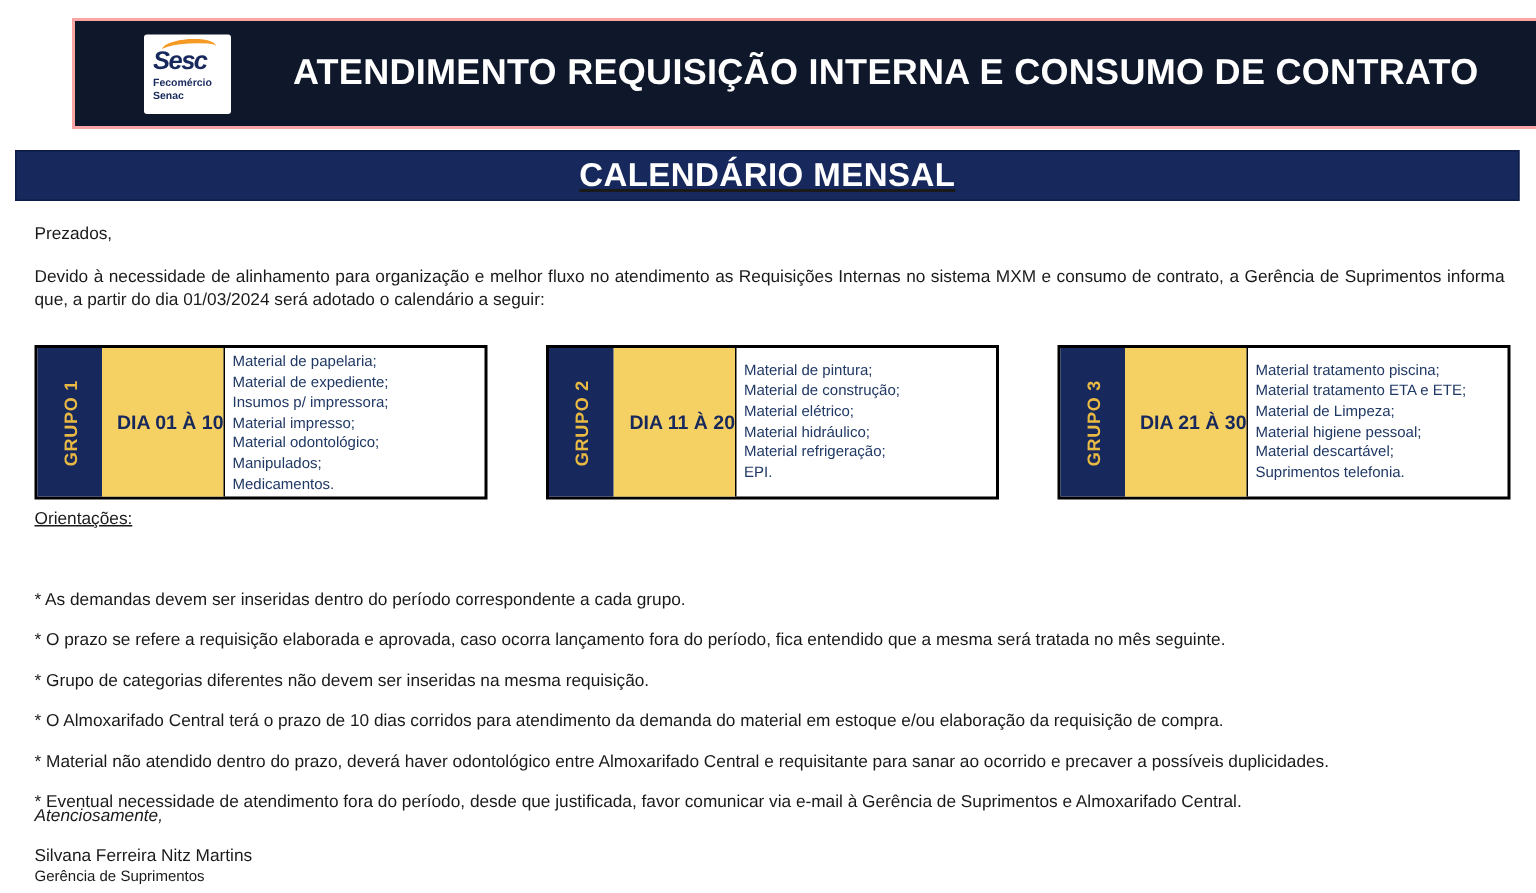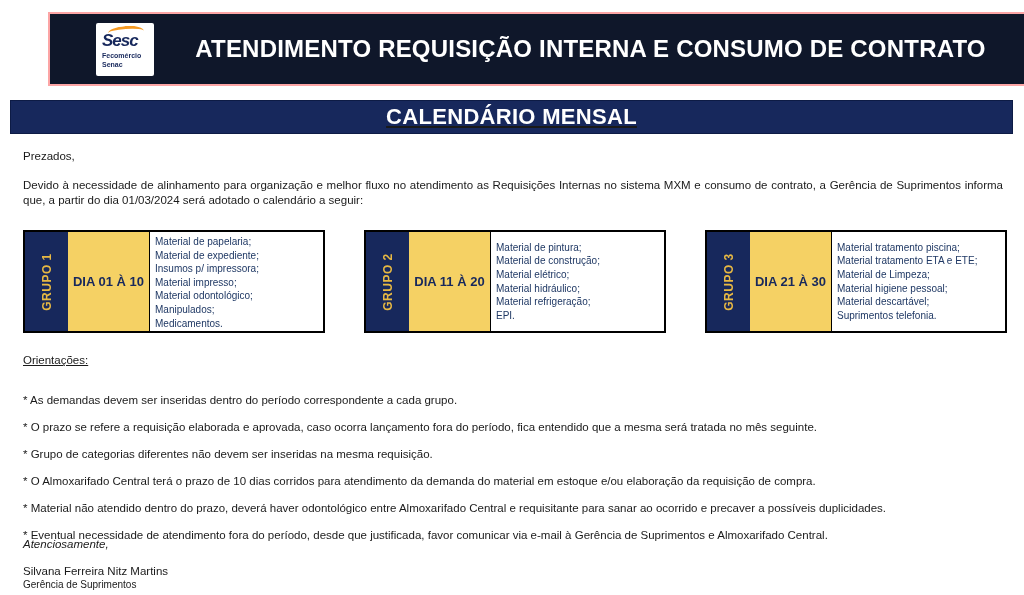--- a/index.html
+++ b/index.html
@@ -135,21 +135,21 @@
     color: #e8b943;
     font-weight: bold;
     font-size: 12px;
     letter-spacing: 0.5px;
   }
   .group-period-cell {
     width: 81px;
     background: #f5d164;
     display: flex;
     align-items: center;
-    justify-content: center;
+    justify-content: flex-end;
     flex-shrink: 0;
   }
   .group-period-cell span {
     color: #17285c;
     font-weight: bold;
     font-size: 13px;
     white-space: nowrap;
   }
   .group-items-cell {
     flex: 1;
@@ -161,21 +161,21 @@
     display: flex;
     flex-direction: column;
     justify-content: flex-start;
   }
   .group-table.g1 .group-items-cell,
   .group-table.g2 .group-items-cell { justify-content: center; }
 
   
   .guidelines-heading {
     position: absolute;
-    left: 23px; top: 354px;
+    left: 23px; top: 340px;
     font-size: 11.5px;
     text-decoration: underline;
   }
   .guidelines-list {
     position: absolute;
     left: 23px; top: 393px;
     width: 990px;
   }
   .guideline-item {
     font-size: 11.5px;

